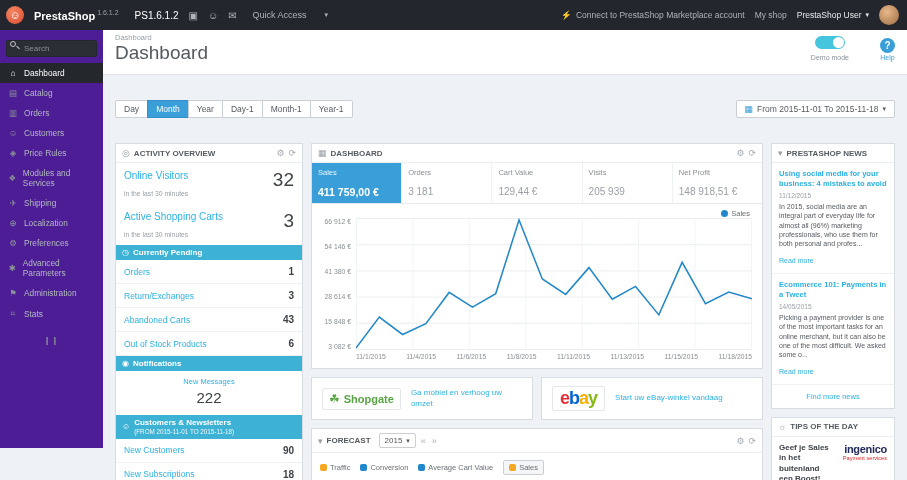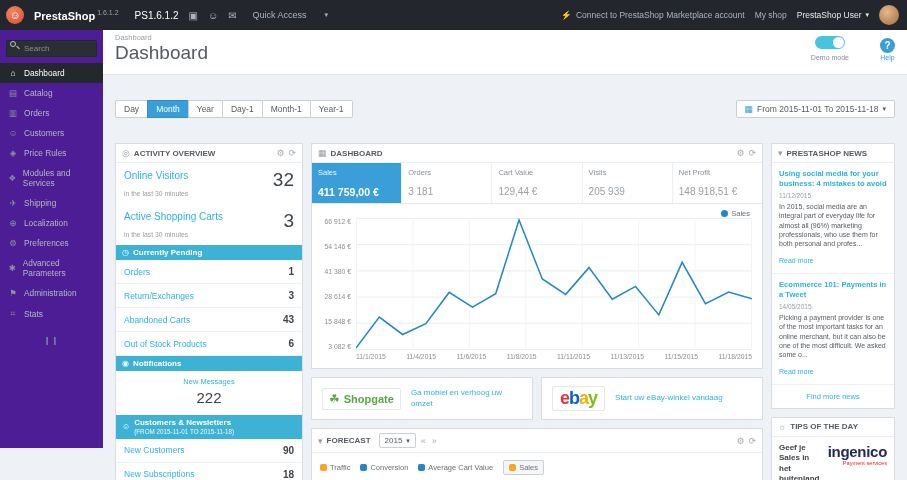--- a/index.html
+++ b/index.html
@@ -125,21 +125,21 @@
   
   .article{padding:6px 7px;border-bottom:1px solid #eef1f4}
   .atitle{font-size:7.6px;font-weight:700;color:#2eb2e3;line-height:1.3;cursor:pointer}
   .adate{font-size:6.5px;color:#9aa0a6;margin:3px 0}
   .abody{font-size:7px;color:#565b61;line-height:1.35}
   .rmore{font-size:7px;color:#2eb2e3;margin-top:3px;display:inline-block;cursor:pointer}
   .findmore{text-align:center;padding:7px;font-size:7.5px;color:#2eb2e3;cursor:pointer}
   .tipshead{display:flex;justify-content:space-between;gap:6px;padding:6px 7px 2px}
   .tiptitle{font-size:8px;font-weight:700;color:#3e4348;line-height:1.3;width:56px}
   .ing{text-align:right}
-  .ingname{font-size:15px;font-weight:700;color:#232a5c;letter-spacing:-.3px}
+  .ingname{font-size:11px;font-weight:700;color:#232a5c;letter-spacing:-.3px}
   .ingsub{font-size:5.6px;color:#e0262c}
   .tipbody{padding:5px 7px 8px;font-size:7px;color:#565b61;line-height:1.4}
 </style>
 </head>
 <body>
 
 <div class="topbar">
   <div class="tb-left">
     <span class="logo">☺</span>
     <span class="brand"><b>PrestaShop</b><sup>1.6.1.2</sup></span>

